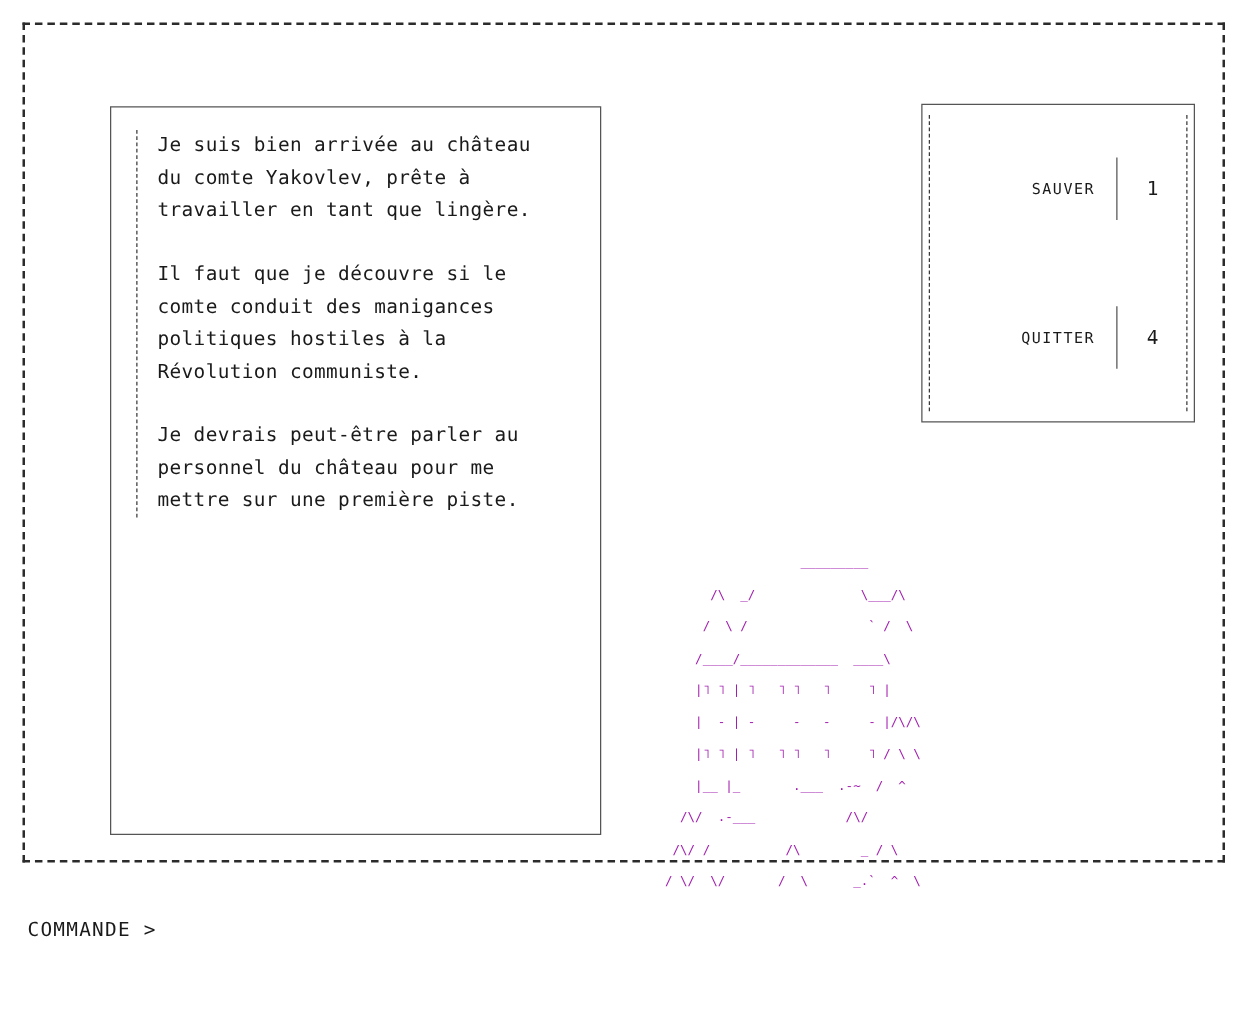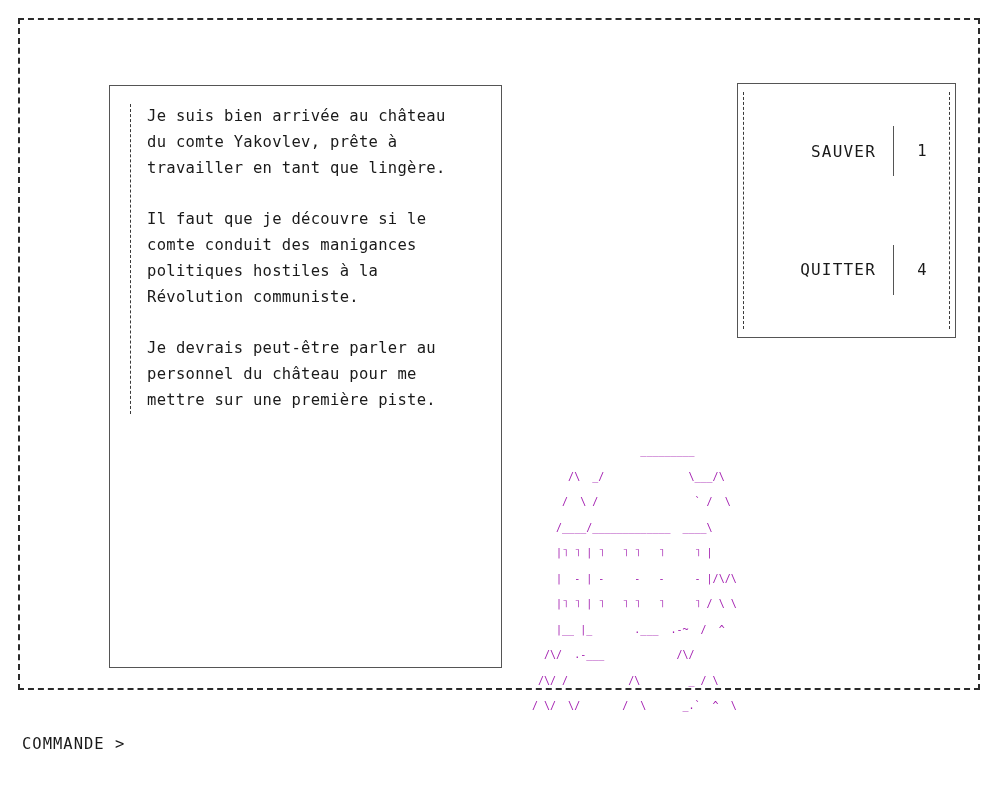--- a/index.html
+++ b/index.html
@@ -35,21 +35,20 @@
   
   #narrative-panel {
     position: absolute;
     left: 68px;
     top: 65px;
     width: 393px;
     height: 583px;
     border: 1px solid #555;
     box-sizing: border-box;
     background: #fff;
-    margin-left: 21px;
   }
   #narrative-text {
     position: absolute;
     left: 20px;
     top: 18px;
     right: 10px;
     font-size: 15.5px;
     line-height: 25.8px;
     letter-spacing: 0.3px;
     white-space: pre-wrap;
@@ -83,21 +82,21 @@
   }
   .menu-row {
     display: flex;
     align-items: center;
     height: 50px;
   }
   .menu-label {
     flex: 1;
     text-align: right;
     padding-right: 17px;
-    font-size: 16px;
+    font-size: 12px;
     letter-spacing: 1.2px;
   }
   .menu-sep {
     width: 1px;
     align-self: stretch;
     background: transparent;
     border-left: 1px solid #555;
     margin: 0;
   }
   .menu-key {

